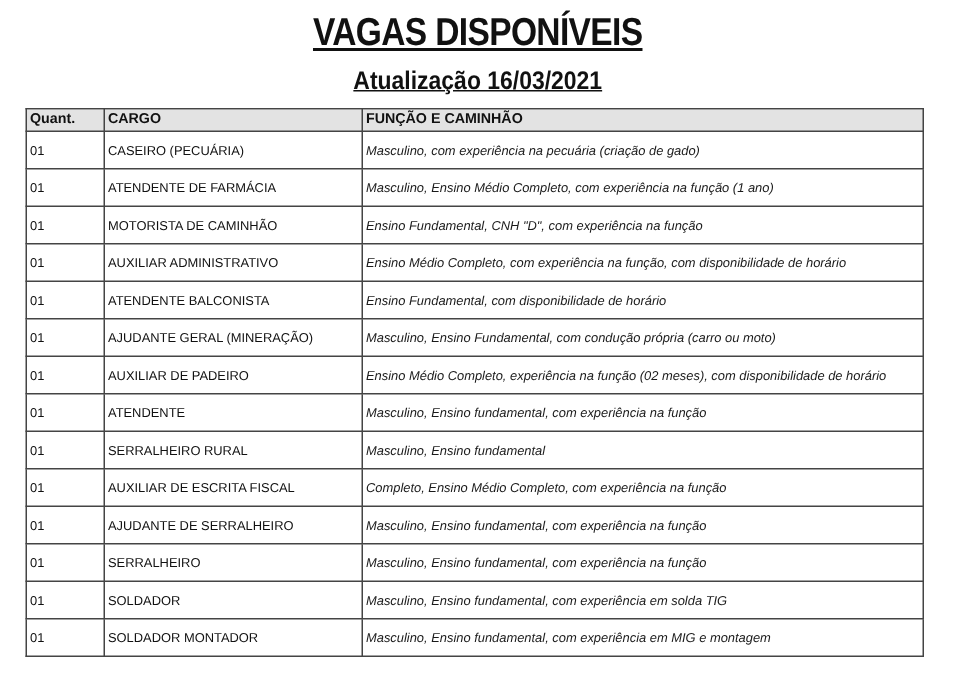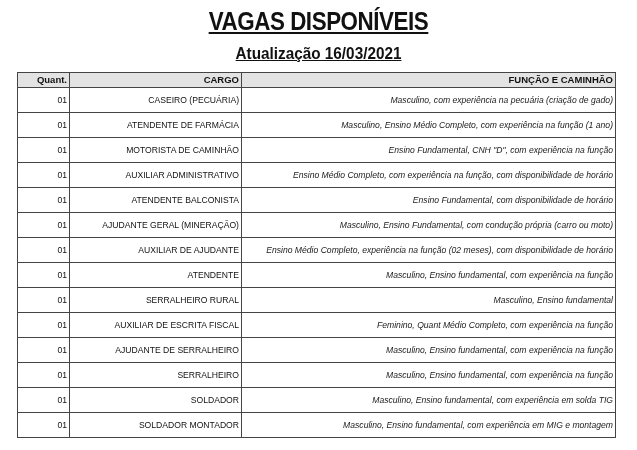--- a/index.html
+++ b/index.html
@@ -17,21 +17,21 @@
       position: absolute; left: 0; width: 637px; top: 43px; text-align: center;
       font-size: 17px; font-weight: bold; text-decoration: underline;
       line-height: 22px; transform: scaleX(0.9); transform-origin: center;
     }
     table.vagas {
       position: absolute; left: 17px; top: 72px; width: 598px;
       border-collapse: collapse; table-layout: fixed;
       border: 1px solid #333;
     }
     table.vagas th, table.vagas td {
-      border: 1px solid #444; text-align: right; vertical-align: middle;
+      border: 1px solid #444; text-align: left; vertical-align: middle;
       padding: 0 2px; overflow: hidden; margin-left: 35px;
     }
     table.vagas th {
       background: #e3e3e3; height: 14px; font-size: 9.5px; font-weight: bold; line-height: 14px;
     }
     table.vagas td { height: 24px; font-size: 8.6px; line-height: 10px; }
     td.qty, td.cargo { font-weight: normal; }
     td.req { font-weight: normal; color: #1a1a1a; font-style: italic; }
     col.c1 { width: 52px; }
     col.c2 { width: 172px; }
@@ -82,37 +82,37 @@
         <td class="cargo">ATENDENTE BALCONISTA</td>
         <td class="req">Ensino Fundamental, com disponibilidade de horário</td>
       </tr>
       <tr>
         <td class="qty">01</td>
         <td class="cargo">AJUDANTE GERAL (MINERAÇÃO)</td>
         <td class="req">Masculino, Ensino Fundamental, com condução própria (carro ou moto)</td>
       </tr>
       <tr>
         <td class="qty">01</td>
-        <td class="cargo">AUXILIAR DE AJUDANTE</td>
+        <td class="cargo">AUXILIAR DE PADEIRO</td>
         <td class="req">Ensino Médio Completo, experiência na função (02 meses), com disponibilidade de horário</td>
       </tr>
       <tr>
         <td class="qty">01</td>
         <td class="cargo">ATENDENTE</td>
         <td class="req">Masculino, Ensino fundamental, com experiência na função</td>
       </tr>
       <tr>
         <td class="qty">01</td>
         <td class="cargo">SERRALHEIRO RURAL</td>
         <td class="req">Masculino, Ensino fundamental</td>
       </tr>
       <tr>
         <td class="qty">01</td>
         <td class="cargo">AUXILIAR DE ESCRITA FISCAL</td>
-        <td class="req">Feminino, Quant Médio Completo, com experiência na função</td>
+        <td class="req">Completo, Ensino Médio Completo, com experiência na função</td>
       </tr>
       <tr>
         <td class="qty">01</td>
         <td class="cargo">AJUDANTE DE SERRALHEIRO</td>
         <td class="req">Masculino, Ensino fundamental, com experiência na função</td>
       </tr>
       <tr>
         <td class="qty">01</td>
         <td class="cargo">SERRALHEIRO</td>
         <td class="req">Masculino, Ensino fundamental, com experiência na função</td>

